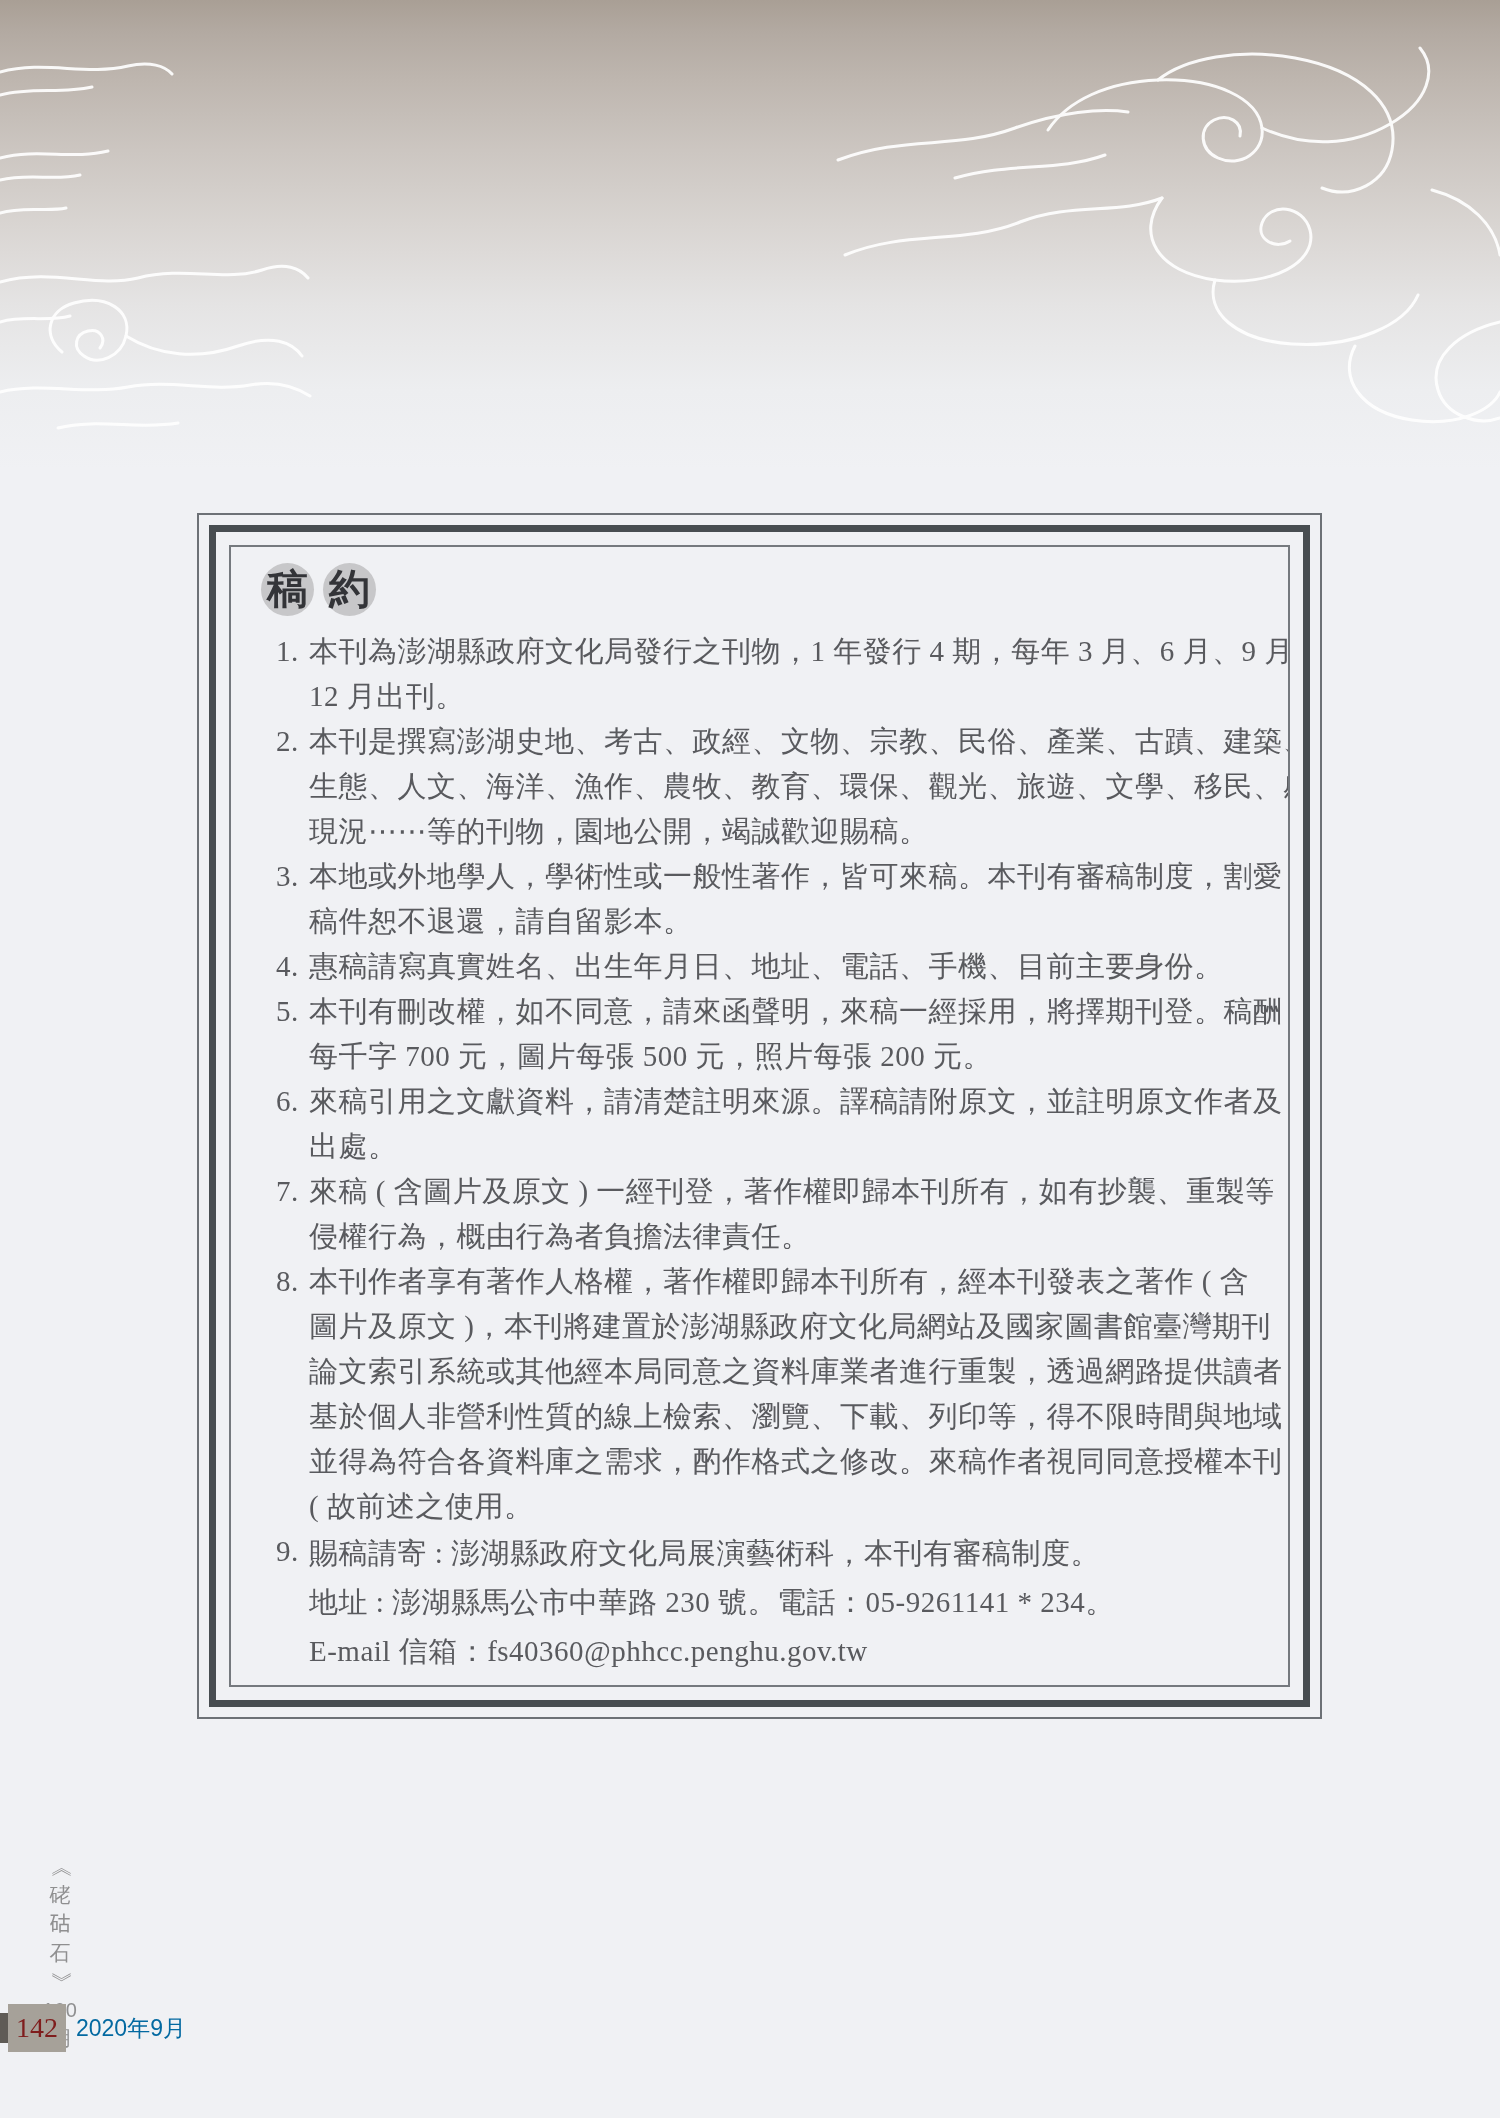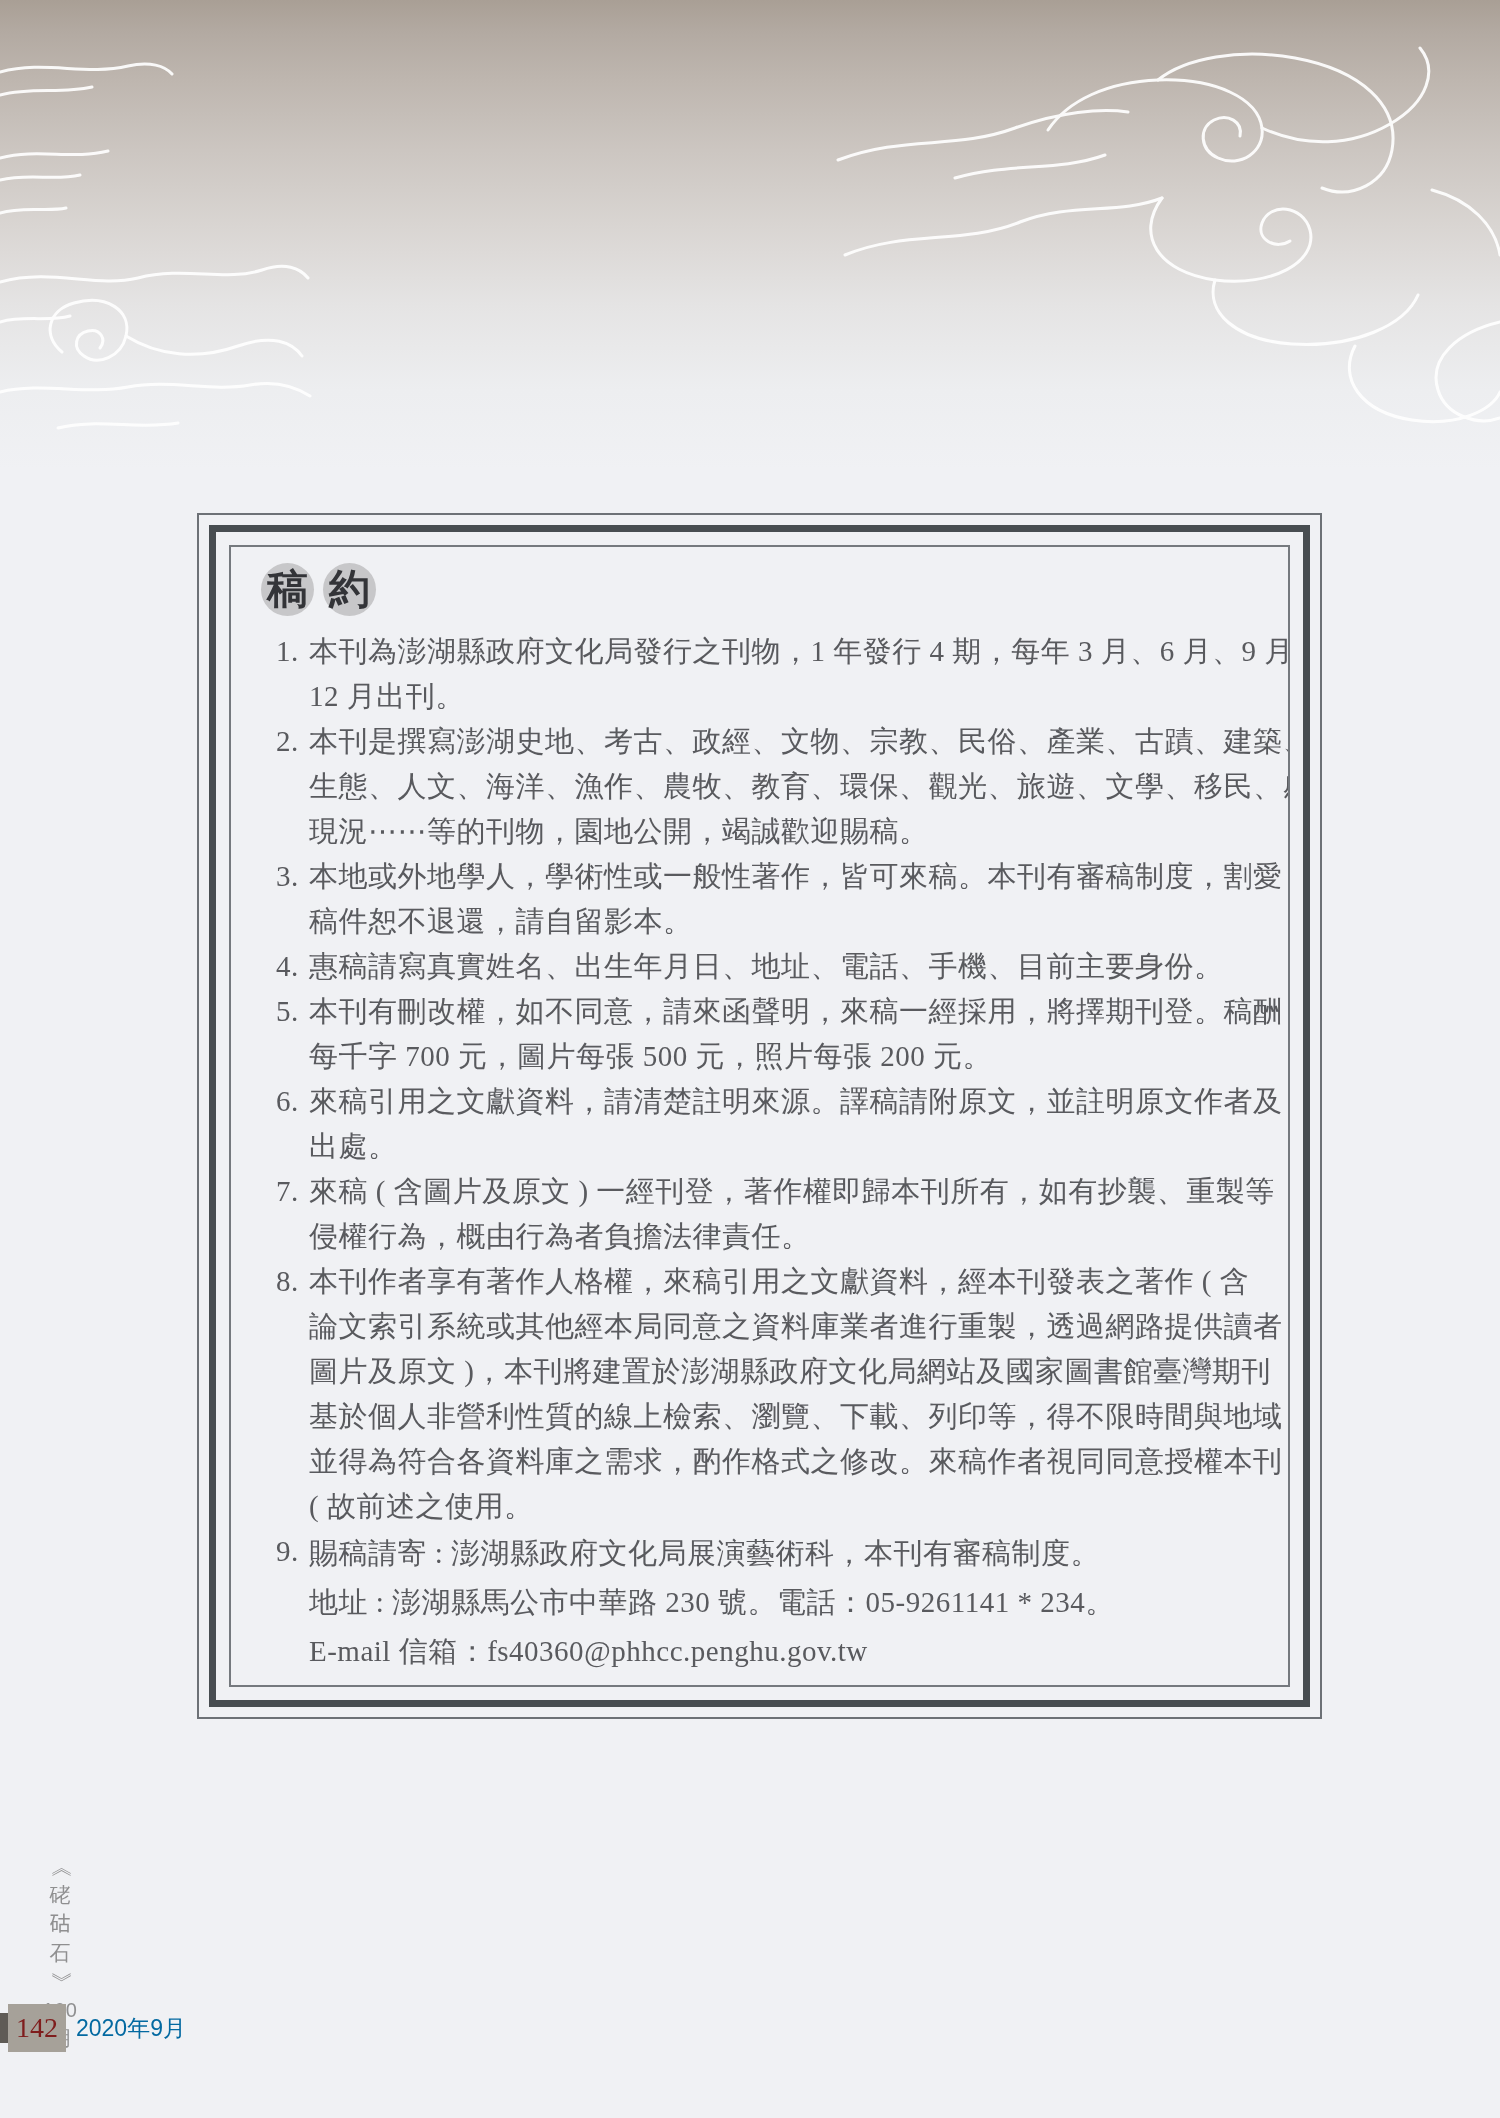--- a/index.html
+++ b/index.html
@@ -166,23 +166,23 @@
               <div class="item-num">7.</div>
               <div class="item-body">
                 <div class="line">來稿 ( 含圖片及原文 ) 一經刊登，著作權即歸本刊所有，如有抄襲、重製等</div>
                 <div class="line">侵權行為，概由行為者負擔法律責任。</div>
               </div>
             </div>
 
             <div class="item">
               <div class="item-num">8.</div>
               <div class="item-body">
-                <div class="line">本刊作者享有著作人格權，來稿引用之文獻資料，經本刊發表之著作 ( 含</div>
+                <div class="line">本刊作者享有著作人格權，著作權即歸本刊所有，經本刊發表之著作 ( 含</div>
+                <div class="line">圖片及原文 )，本刊將建置於澎湖縣政府文化局網站及國家圖書館臺灣期刊</div>
                 <div class="line">論文索引系統或其他經本局同意之資料庫業者進行重製，透過網路提供讀者</div>
-                <div class="line">圖片及原文 )，本刊將建置於澎湖縣政府文化局網站及國家圖書館臺灣期刊</div>
                 <div class="line">基於個人非營利性質的線上檢索、瀏覽、下載、列印等，得不限時間與地域，</div>
                 <div class="line">並得為符合各資料庫之需求，酌作格式之修改。來稿作者視同同意授權本刊</div>
                 <div class="line">( 故前述之使用。</div>
               </div>
             </div>
 
             <div class="item item-contact">
               <div class="item-num">9.</div>
               <div class="item-body">
                 <div class="line">賜稿請寄 : 澎湖縣政府文化局展演藝術科，本刊有審稿制度。</div>

